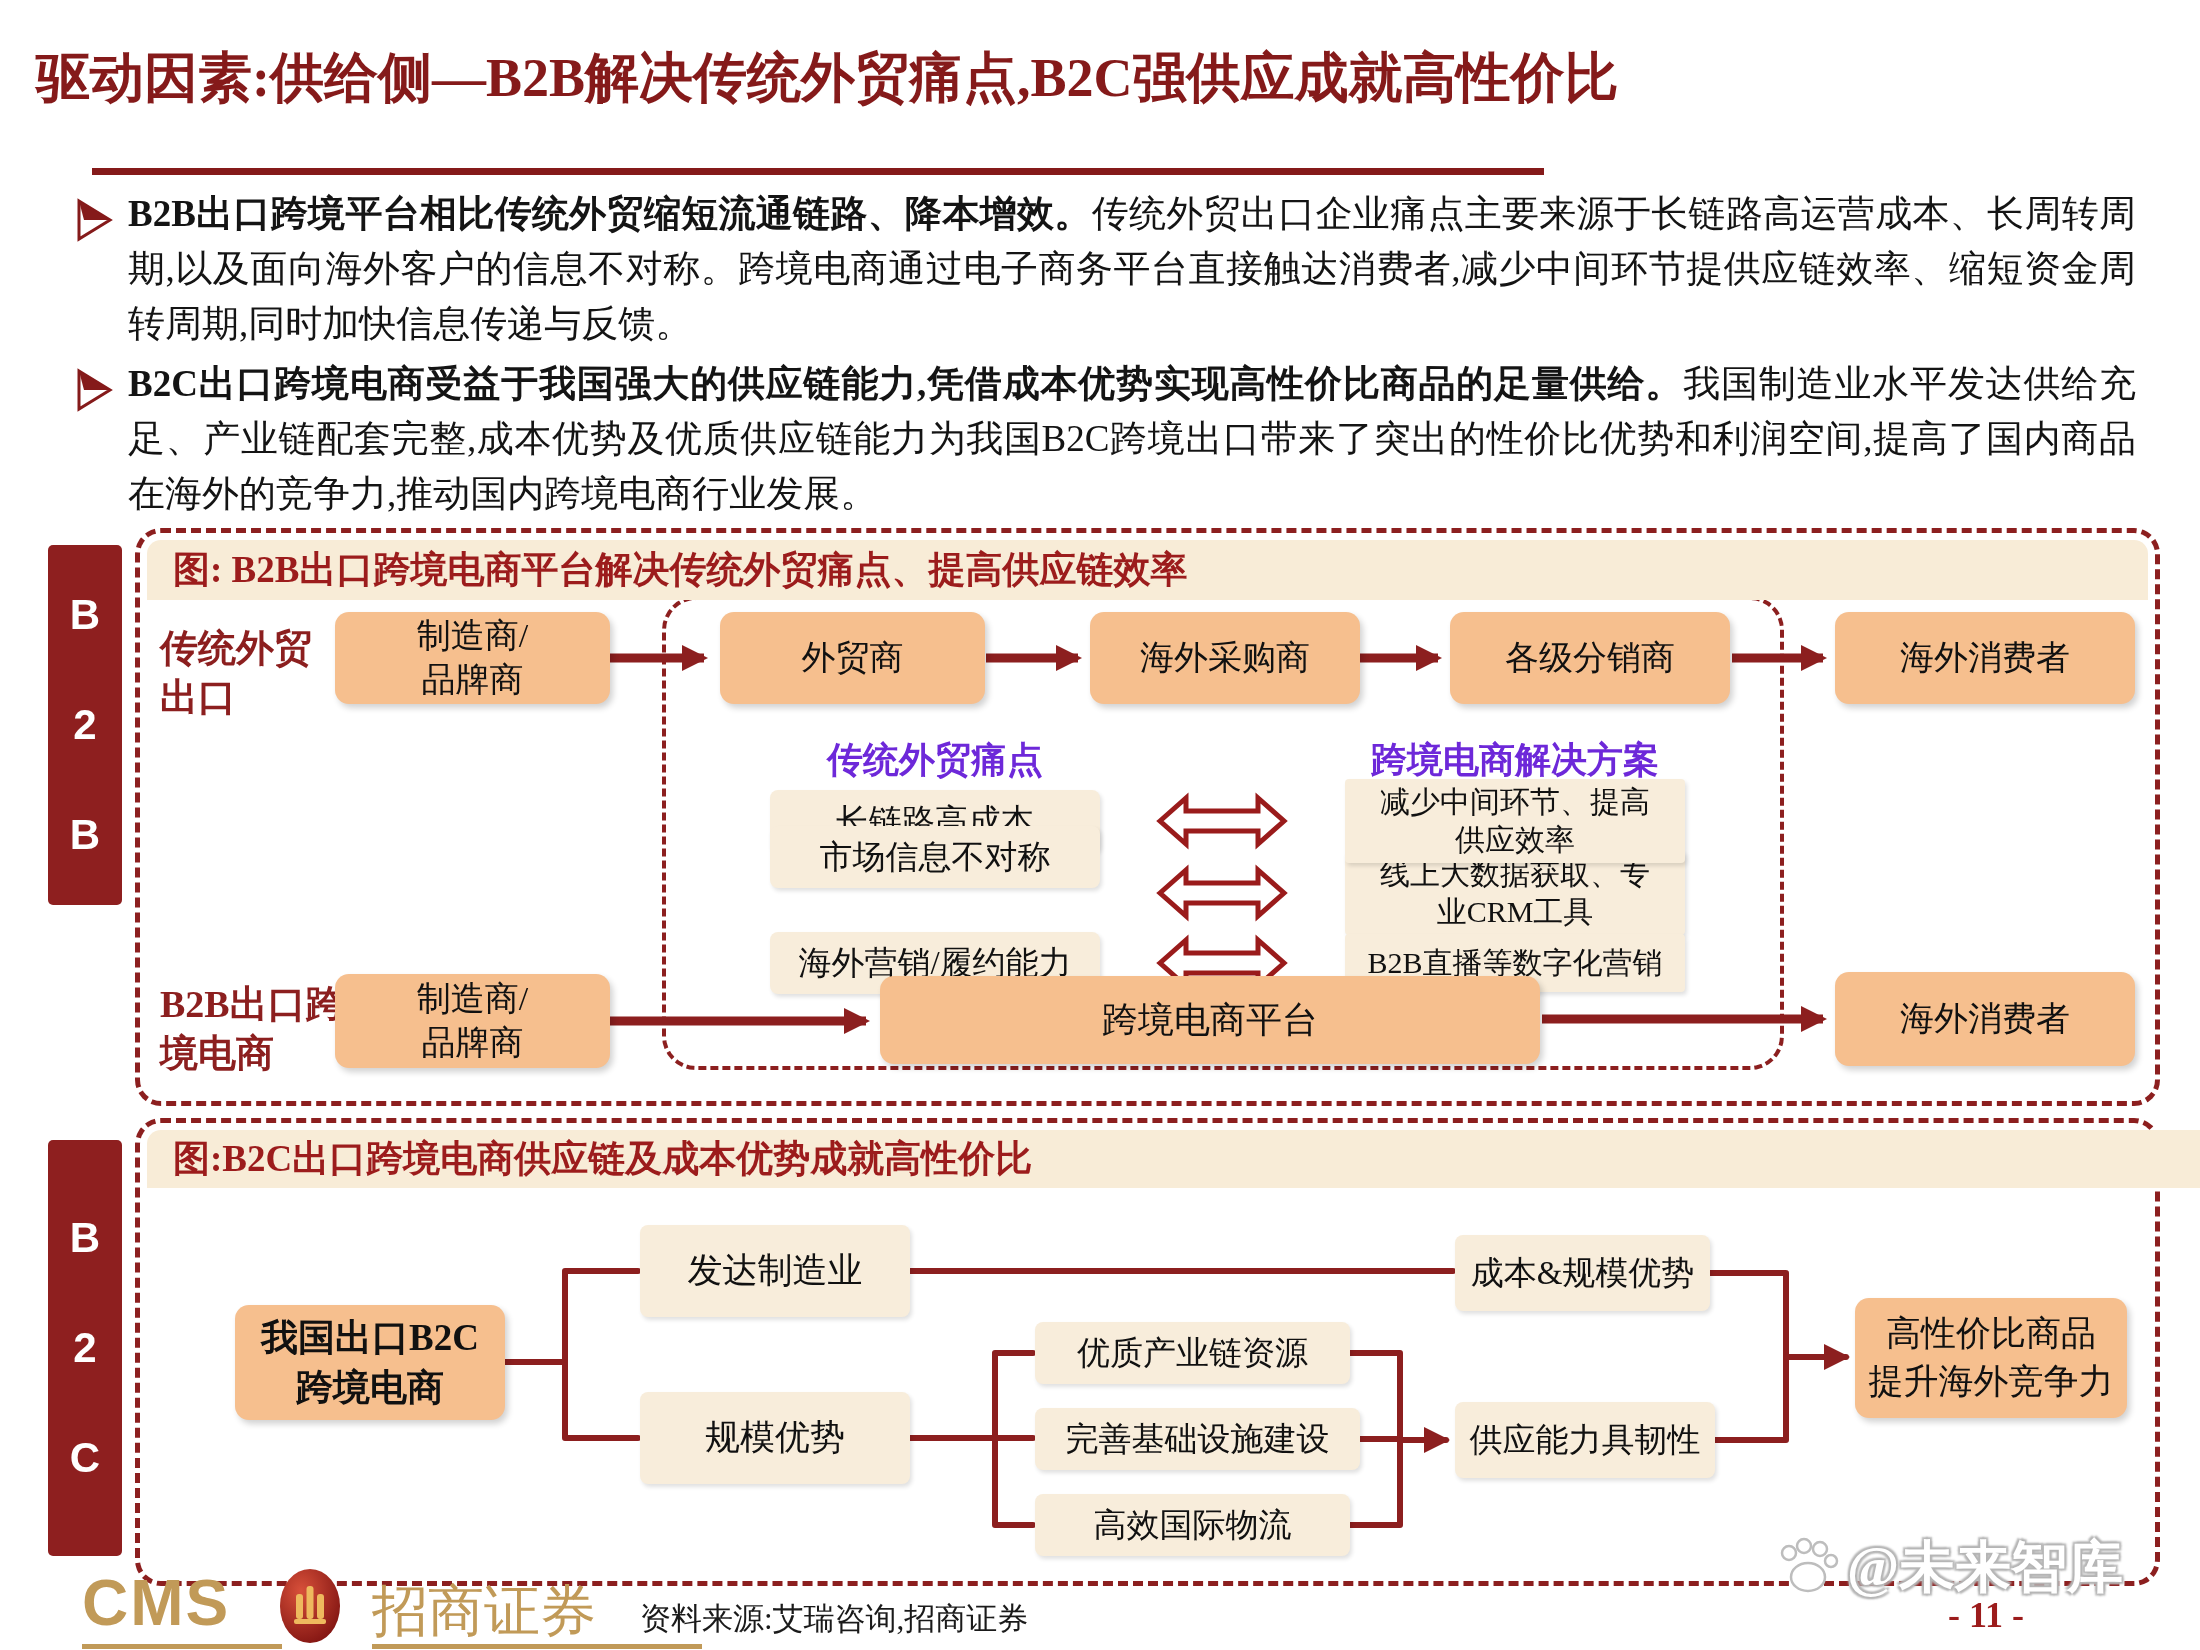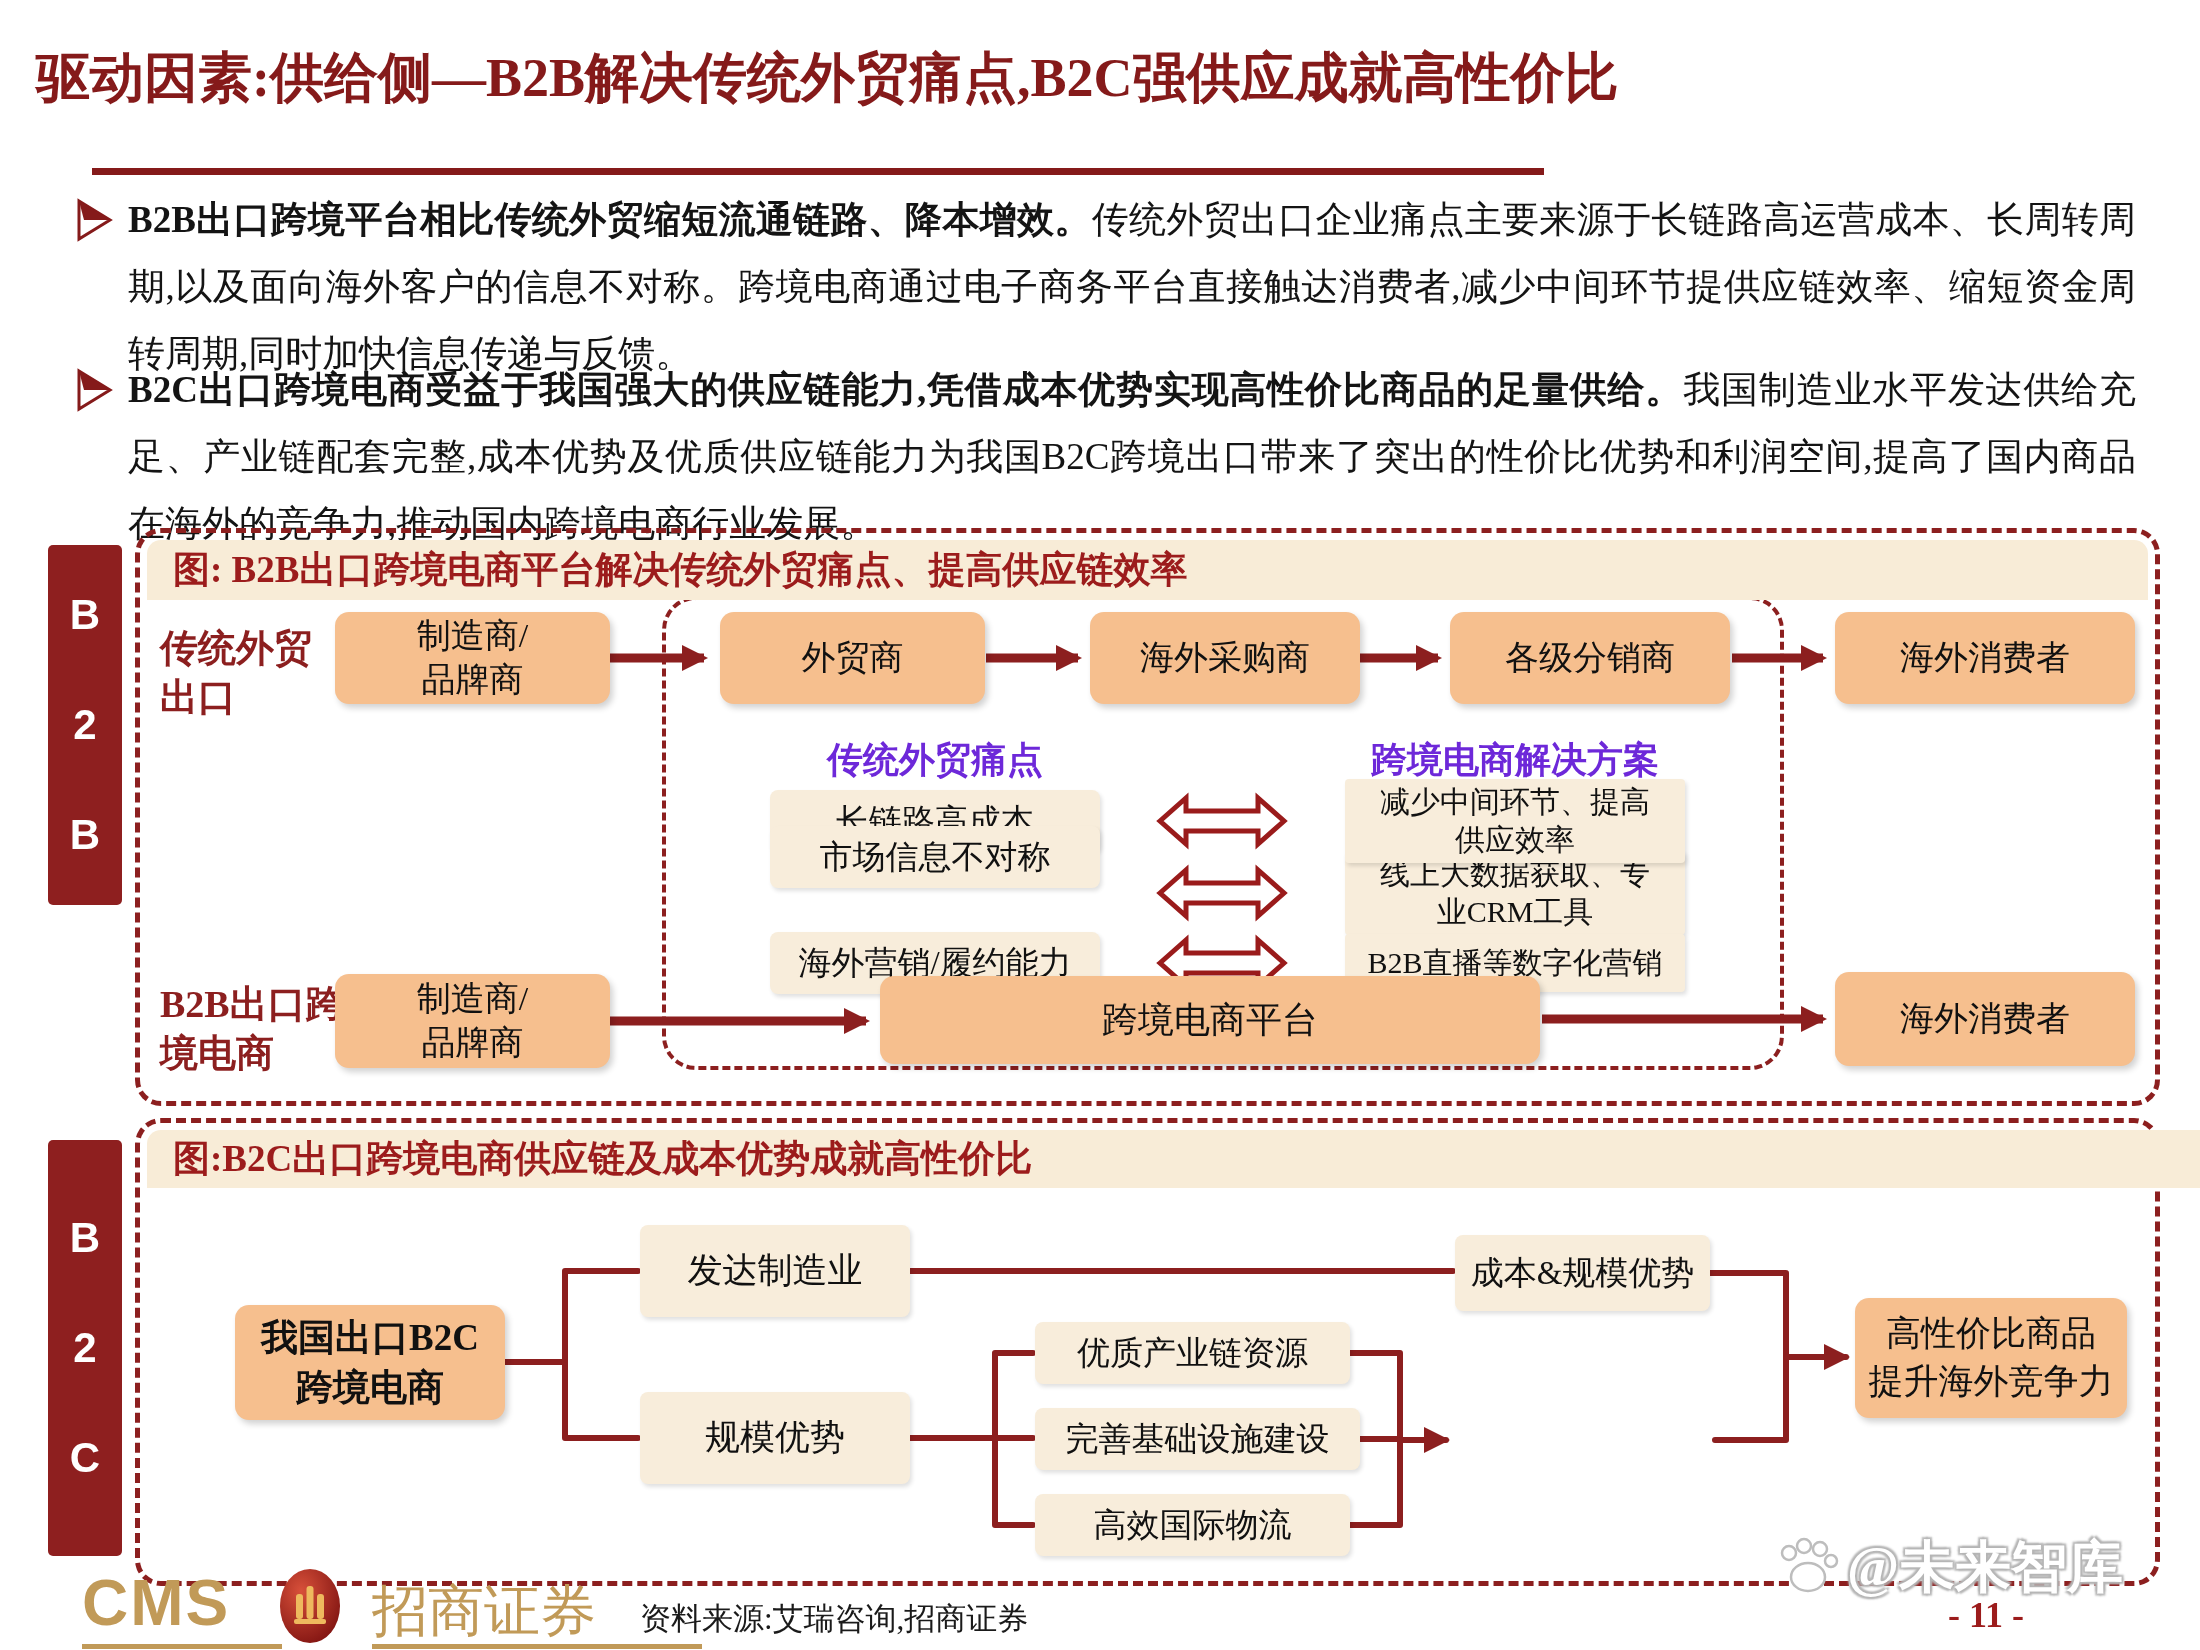--- a/index.html
+++ b/index.html
@@ -3,21 +3,21 @@
 <meta charset="utf-8">
 <style>
   *{margin:0;padding:0;box-sizing:border-box}
   html,body{width:2200px;height:1650px}
   body{font-family:"Liberation Serif","DejaVu Serif",serif;background:#ffffff}
   #page{position:relative;width:2200px;height:1650px;background:#fff;overflow:hidden}
   .abs{position:absolute}
   .pre{white-space:pre-line}
   .title{left:36px;top:42px;font-size:54px;font-weight:bold;color:#851a1a;white-space:nowrap;letter-spacing:0}
   .title-rule{left:92px;top:168px;width:1452px;height:7px;background:#851a1a}
-  .bullet-text{left:128px;width:2008px;font-size:37px;line-height:67px;color:#141414;text-align:justify}
+  .bullet-text{left:128px;width:2008px;font-size:37px;line-height:55px;color:#141414;text-align:justify}
   .bullet-text .b{font-weight:bold}
   .lane{background:#8e1f1f;color:#fff;display:flex;align-items:center;justify-content:center;text-align:center;font-family:"Liberation Sans","DejaVu Sans",sans-serif;font-weight:bold;font-size:42px;border-radius:5px;z-index:2}
   .lane span{line-height:110px}
   .figure{border:5px dashed #8c1f1f;border-radius:26px;background:transparent;z-index:0}
   .inner-dash{border:4px dashed #8c1f1f;border-radius:34px;z-index:0}
   .caption{background:#f8ecd7;display:flex;align-items:center;padding-left:26px;font-size:37px;font-weight:bold;color:#9c1c1c;border-radius:14px 14px 0 0;z-index:2}
   .obox{background:#f6bf8e;border-radius:14px;display:flex;align-items:center;justify-content:center;text-align:center;font-size:34px;color:#111;line-height:44px;box-shadow:3px 4px 6px rgba(0,0,0,.18);z-index:2}
   .obox.bold{font-weight:bold;font-size:37px;line-height:50px}
   .cbox{background:#f8eddb;display:flex;align-items:center;justify-content:center;text-align:center;font-size:33px;color:#111;line-height:40px;border-radius:8px;box-shadow:2px 3px 4px rgba(0,0,0,.12);z-index:2}
   .cbox.small{font-size:30px;line-height:38px;border-radius:4px}
@@ -139,20 +139,21 @@
   </div>
 
   <div class="abs obox bold pre" style="left:235px;top:1305px;width:270px;height:115px">我国出口B2C
 跨境电商</div>
   <div class="abs cbox" style="left:640px;top:1225px;width:270px;height:92px;font-size:35px">发达制造业</div>
   <div class="abs cbox" style="left:640px;top:1392px;width:270px;height:92px;font-size:35px">规模优势</div>
   <div class="abs cbox" style="left:1035px;top:1322px;width:315px;height:62px">优质产业链资源</div>
   <div class="abs cbox" style="left:1035px;top:1408px;width:325px;height:62px">完善基础设施建设</div>
   <div class="abs cbox" style="left:1035px;top:1494px;width:315px;height:62px">高效国际物流</div>
   <div class="abs cbox" style="left:1455px;top:1235px;width:255px;height:76px">成本&amp;规模优势</div>
+  <div class="abs cbox" style="left:1455px;top:1402px;width:260px;height:76px">供应能力具韧性</div>
   <div class="abs obox pre" style="left:1855px;top:1298px;width:272px;height:120px;font-size:35px;line-height:48px">高性价比商品
 提升海外竞争力</div>
 
   <div class="abs cms">CMS</div>
   <svg class="abs" style="left:268px;top:1566px;z-index:3" width="84" height="80" viewBox="0 0 84 80">
     <defs>
       <radialGradient id="lg" cx="35%" cy="30%" r="80%">
         <stop offset="0%" stop-color="#d8503a"></stop>
         <stop offset="100%" stop-color="#7e1210"></stop>
       </radialGradient>

